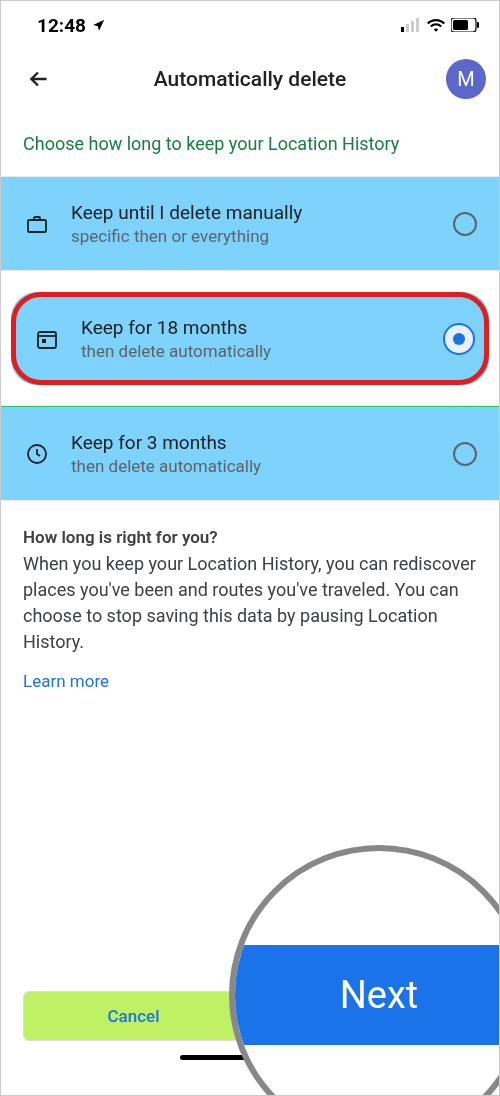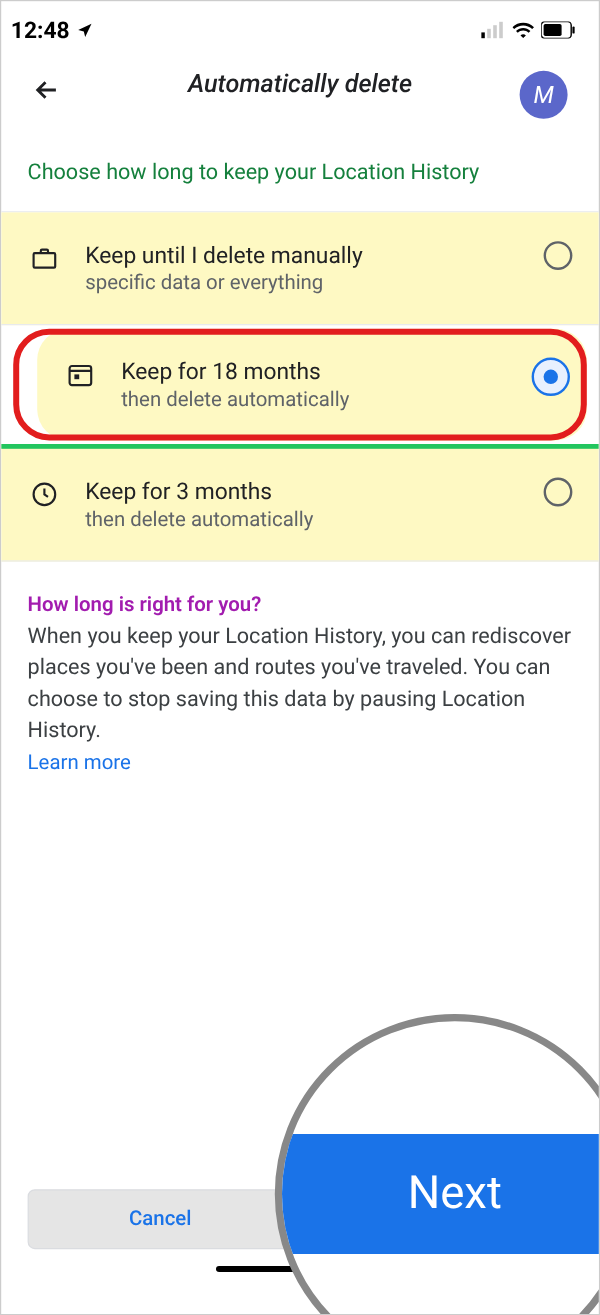--- a/index.html
+++ b/index.html
@@ -1,49 +1,49 @@
 <!DOCTYPE html>
 <html><head>
   <meta charset="utf-8">
   <style>
     * { margin: 0; padding: 0; box-sizing: border-box; font-family: -apple-system, BlinkMacSystemFont, 'Segoe UI', Roboto, sans-serif; }
     body { width: 500px; height: 1096px; background: #fff; position: relative; border: 1px solid #ccc; overflow: hidden; }
     
-    .status-bar { display: flex; justify-content: space-between; align-items: center; padding: 8px 20px 4px 8px; height: 44px; }
+    .status-bar { display: flex; justify-content: space-between; align-items: center; padding: 8px 20px 4px 36px; height: 44px; }
     .status-time { font-size: 19px; font-weight: 700; display: flex; align-items: center; gap: 6px; }
     .status-icons { display: flex; align-items: center; gap: 6px; }
     
-    .header { display: flex; padding: 14px 26px 20px 22px; position: relative; font-style: italic; }
+    .header { display: flex; align-items: center; padding: 14px 13px 20px 22px; position: relative; }
     .back-btn { width: 32px; height: 32px; display: flex; align-items: center; justify-content: center; cursor: pointer; }
     .header-title { position: absolute; left: 50%; transform: translateX(-50%); font-size: 21px; font-weight: 500; color: #202124; }
     .avatar { width: 40px; height: 40px; border-radius: 50%; background: #5b67ca; color: #fff; display: flex; align-items: center; justify-content: center; font-size: 20px; font-weight: 400; margin-left: auto; }
     
     .subtitle { padding: 14px 22px 22px 22px; font-size: 18px; color: #15803d; }
     
     .options-group { border-top: 1px solid #e8eaed; }
-    .option { display: flex; align-items: flex-start; padding: 24px 22px; border-bottom: 1px solid #e8eaed; gap: 20px; cursor: pointer; background: #fef9c3; }
+    .option { display: flex; align-items: center; padding: 24px 22px; border-bottom: 1px solid #e8eaed; gap: 20px; cursor: pointer; background: #7dd3fc; }
     .option-icon { width: 28px; height: 28px; display: flex; align-items: center; justify-content: center; flex-shrink: 0; }
     .option-text { flex: 1; }
     .option-title { font-size: 19px; color: #202124; margin-bottom: 2px; }
     .option-sub { font-size: 17px; color: #5f6368; }
     .radio { width: 24px; height: 24px; border: 2px solid #5f6368; border-radius: 50%; flex-shrink: 0; display: flex; align-items: center; justify-content: center; }
     .radio.selected { border-color: #1a73e8; background: #e8f0fe; width: 32px; height: 32px; }
     .radio.selected::after { content: ''; width: 12px; height: 12px; border-radius: 50%; background: #1a73e8; }
     
-    .highlight-wrapper { position: relative; margin: 3px 10px; padding-left: 20px; }
+    .highlight-wrapper { position: relative; margin: 21px 10px; }
     .highlight-border { position: absolute; inset: 0; border: 5px solid #e21d1d; border-radius: 30px; pointer-events: none; z-index: 2; }
     .highlight-wrapper .option { border-bottom: none; border-radius: 26px; padding: 24px 14px 24px 22px; }
     
     .info-section { padding: 26px 22px; }
-    .info-title { font-size: 17px; font-weight: 600; color: #a21caf; margin-bottom: 4px; }
+    .info-title { font-size: 17px; font-weight: 600; color: #404040; margin-bottom: 4px; }
     .info-body { font-size: 18px; color: #3c4043; line-height: 1.45; }
-    .learn-link { color: #1a73e8; font-size: 17px; display: inline-block; margin-top: 4px; cursor: pointer; }
+    .learn-link { color: #1a73e8; font-size: 17px; display: inline-block; margin-top: 16px; cursor: pointer; }
     
     .bottom-bar { position: absolute; bottom: 54px; left: 22px; right: 22px; display: flex; gap: 14px; }
-    .cancel-btn { flex: 1; padding: 14px; border: 1px solid #dadce0; border-radius: 6px; background: #e5e5e5; color: #1a73e8; font-size: 17px; font-weight: 500; cursor: pointer; text-align: center; }
+    .cancel-btn { flex: 1; padding: 14px; border: 1px solid #dadce0; border-radius: 6px; background: #bef264; color: #1a73e8; font-size: 17px; font-weight: 500; cursor: pointer; text-align: center; }
     .next-btn { flex: 1; padding: 14px; border-radius: 6px; background: #1a73e8; color: #fff; font-size: 17px; font-weight: 500; cursor: pointer; text-align: center; border: none; }
     
     .home-indicator { position: absolute; bottom: 35px; left: 50%; transform: translateX(-50%); width: 140px; height: 5px; background: #000; border-radius: 3px; }
     
     .zoom-circle { position: absolute; bottom: -50px; right: -30px; width: 300px; height: 300px; border: 6px solid #888; border-radius: 50%; background: #fff; overflow: hidden; display: flex; align-items: center; justify-content: center; z-index: 10; }
     .zoom-next { background: #1a73e8; color: #fff; font-size: 38px; font-weight: 400; width: 310px; height: 100px; display: flex; align-items: center; justify-content: center; }
     
     svg { display: block; }
   </style>
 </head>
@@ -90,21 +90,21 @@
 
   <div class="option">
     <div class="option-icon">
       <svg width="24" height="24" viewBox="0 0 24 24" fill="none" stroke="#202124" stroke-width="1.8">
           <rect x="3" y="8" width="18" height="12" rx="1"></rect>
           <path d="M9 8V6a1 1 0 011-1h4a1 1 0 011 1v2"></path>
         </svg>
     </div>
     <div class="option-text">
       <div class="option-title">Keep until I delete manually</div>
-      <div class="option-sub">specific data or everything</div>
+      <div class="option-sub">specific then or everything</div>
     </div>
     <div class="radio"></div>
   </div>
 
   <div class="highlight-wrapper">
     <div class="highlight-border"></div>
     <div class="option">
       <div class="option-icon">
         <svg width="24" height="24" viewBox="0 0 24 24" fill="#202124">
             <rect x="3" y="5" width="18" height="16" rx="2" fill="none" stroke="#202124" stroke-width="1.8"></rect>
@@ -113,21 +113,21 @@
           </svg>
       </div>
       <div class="option-text">
         <div class="option-title">Keep for 18 months</div>
         <div class="option-sub">then delete automatically</div>
       </div>
       <div class="radio selected"></div>
     </div>
   </div>
 
-  <div class="option" style="border-top: 4px solid #22c55e;">
+  <div class="option" style="border-top: 1px solid #22c55e;">
     <div class="option-icon">
       <svg width="24" height="24" viewBox="0 0 24 24" fill="none" stroke="#202124" stroke-width="1.8">
           <circle cx="12" cy="12" r="9"></circle>
           <path d="M12 7v5l3 2"></path>
         </svg>
     </div>
     <div class="option-text">
       <div class="option-title">Keep for 3 months</div>
       <div class="option-sub">then delete automatically</div>
     </div>

